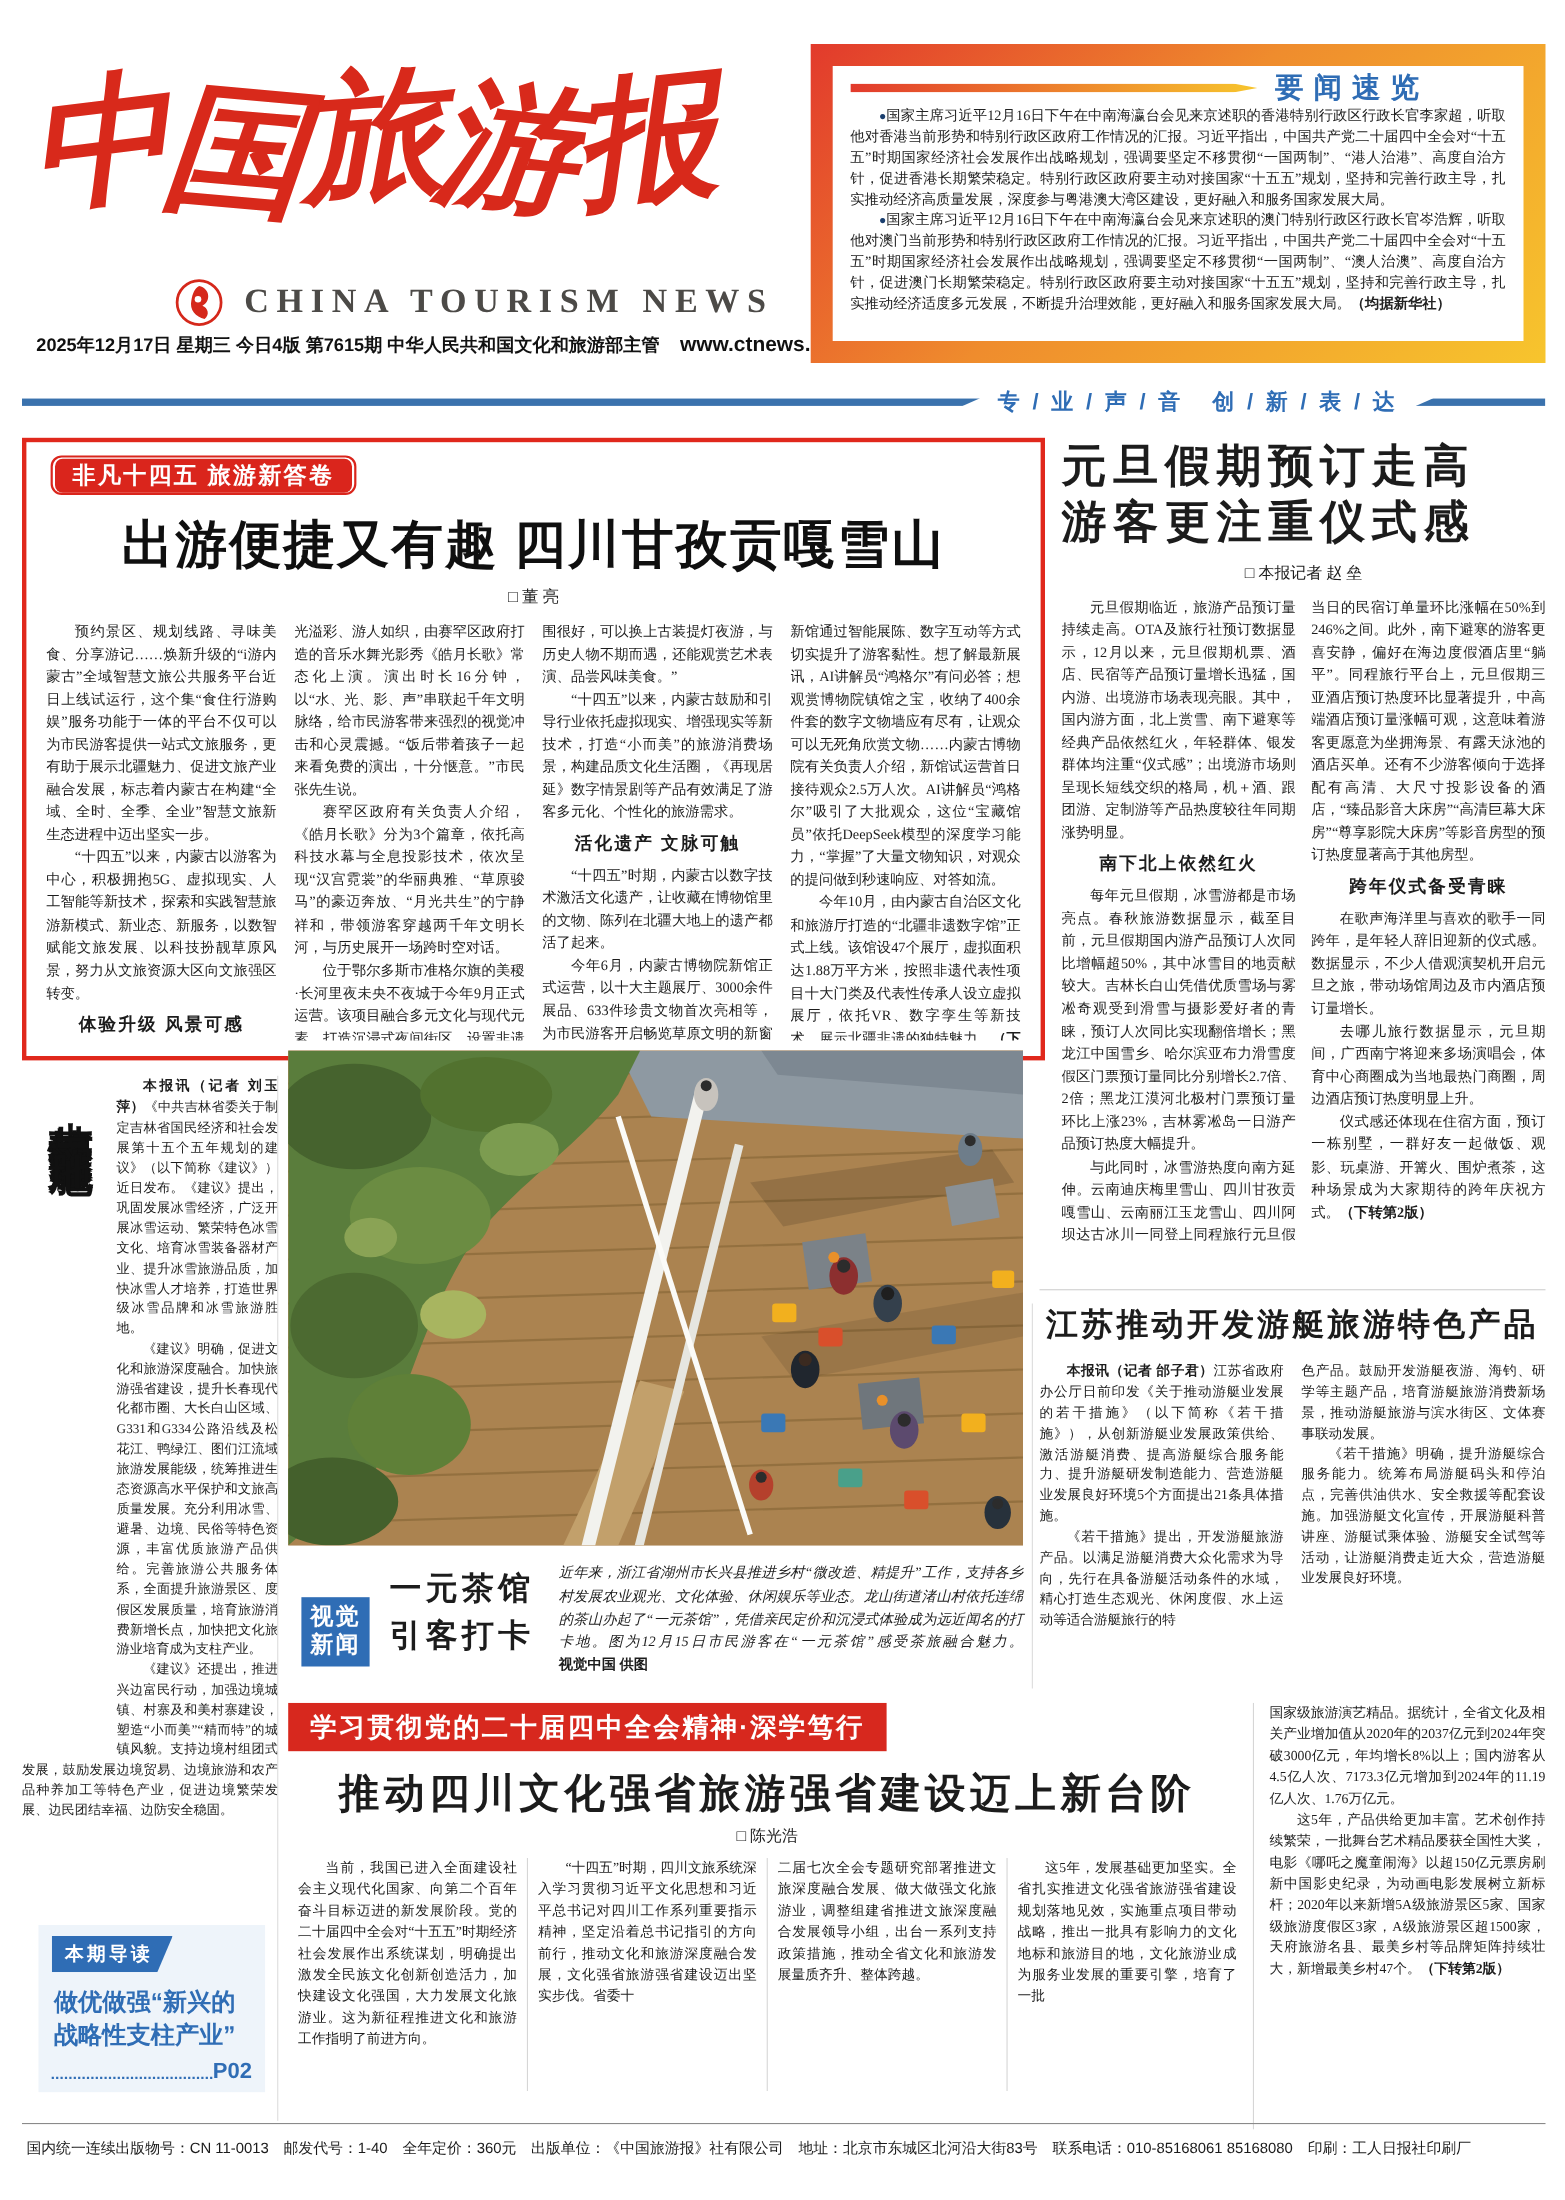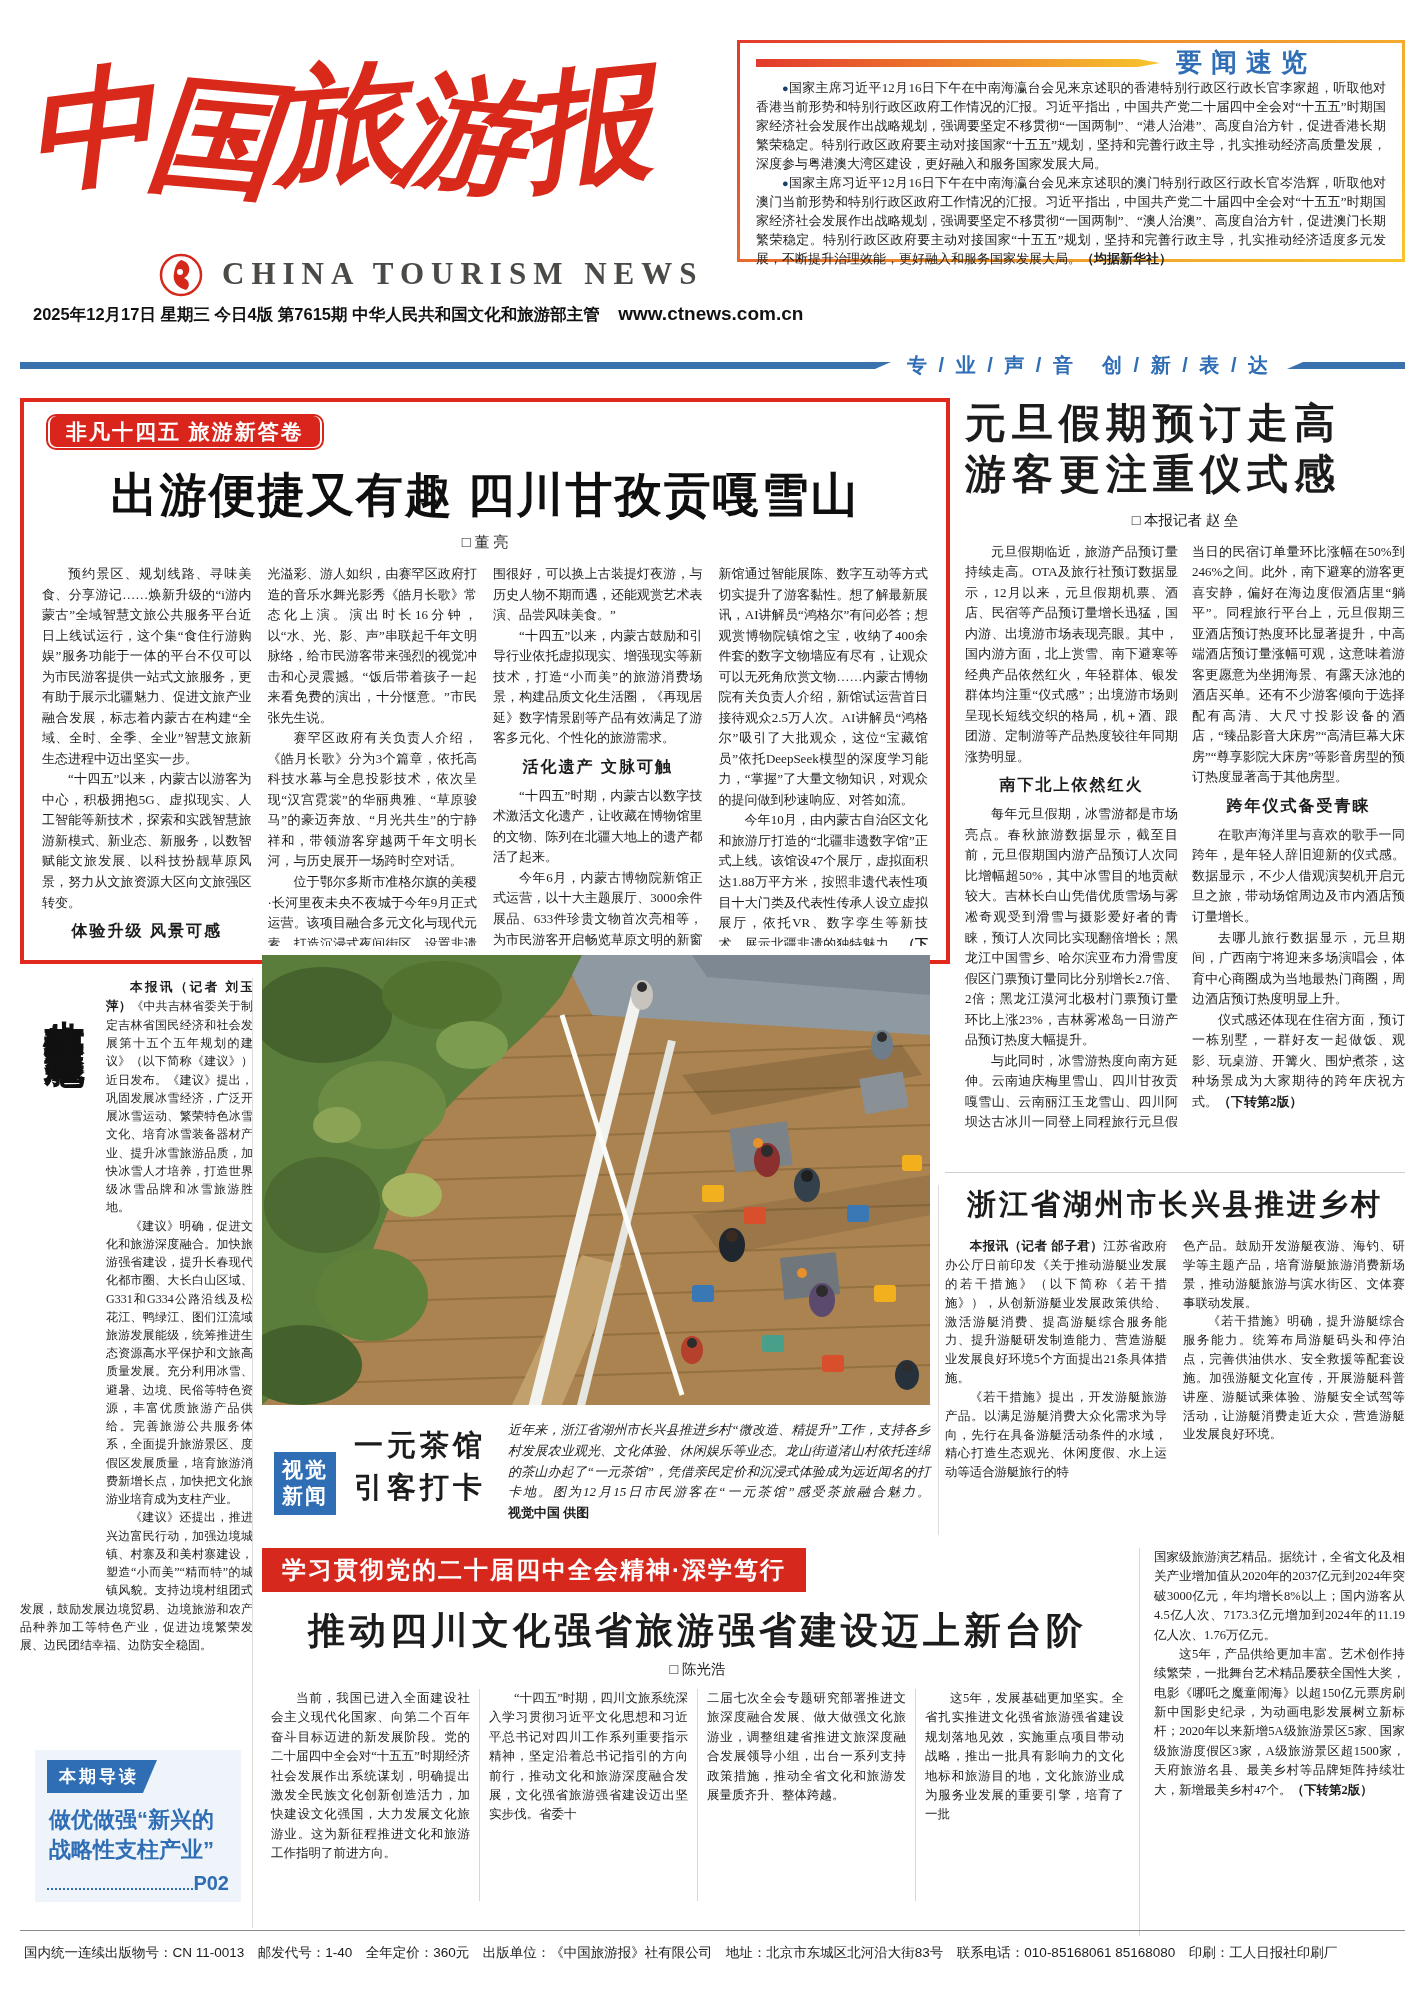--- a/index.html
+++ b/index.html
@@ -18,23 +18,23 @@
   .logo span:nth-child(4){ transform:rotate(6deg) translateY(10px); }
   .logo span:nth-child(5){ transform:rotate(-6deg) translateY(4px); }
   .emblem { left:158px; top:252px; }
   .logo-en { left:222px; top:256px; font-family:"Liberation Serif", serif; font-weight:bold;
              font-size:31px; letter-spacing:7px; color:#4c4a47; white-space:nowrap; }
   .dateline { left:33px; top:303px; font-family:"Liberation Sans", sans-serif;
               font-weight:bold; font-size:16.5px; color:#111; white-space:nowrap; }
   .dateline .site { font-size:19px; margin-left:14px; letter-spacing:0; }
 
   
-  .brief-wrap { left:737px; top:40px; width:668px; height:222px;
+  .brief-wrap { left:737px; top:40px; width:668px; height:290px;
                 background:linear-gradient(135deg,#e23a2c 0%, #ef8c2d 45%, #f7c52d 100%);
-                padding:3px; }
+                padding:20px; }
   .brief { background:#fff; width:100%; height:100%; padding:2px 16px 6px 16px; }
   .brief-head { display:flex; align-items:center; height:34px; }
   .brief-arrow { flex:1; height:8px; margin-top:2px;
                  background:linear-gradient(90deg,#e23a2c,#f7c52d);
                  clip-path:polygon(0 0, calc(100% - 22px) 0, 100% 50%, calc(100% - 22px) 100%, 0 100%); }
   .brief-title { font-family:"Liberation Sans", sans-serif; font-weight:bold; font-size:26px;
                  color:#2f6db5; letter-spacing:9px; margin:0 70px 0 16px; }
   .brief p { font-size:13px; line-height:1.46; text-align:justify; text-indent:2em; color:#222; }
   .brief .bullet { color:#1a3e6e; font-size:11px; }
   .brief .credit { font-weight:bold; }
@@ -323,21 +323,21 @@
     <div>引客打卡</div>
   </div>
   <div class="cap-text">
     <span>近年来，浙江省湖州市长兴县推进乡村“微改造、精提升”工作，支持各乡村发展农业观光、文化体验、休闲娱乐等业态。龙山街道渚山村依托连绵的茶山办起了“一元茶馆”，凭借亲民定价和沉浸式体验成为远近闻名的打卡地。图为12月15日市民游客在“一元茶馆”感受茶旅融合魅力。</span>
     <span class="credit">视觉中国 供图</span>
   </div>
 </div>
 
 <div class="abs hrule" style="left:945px; top:1172px; width:460px;"></div>
 <div class="abs jiangsu">
-  <div class="js-hl">浙江省湖州市长兴县推进乡村</div>
+  <div class="js-hl">江苏推动开发游艇旅游特色产品</div>
   <div class="cols">
     <div class="col">
       <p class="p"><span class="lead-in">本报讯（记者 邰子君）</span><span>江苏省政府办公厅日前印发《关于推动游艇业发展的若干措施》（以下简称《若干措施》），从创新游艇业发展政策供给、激活游艇消费、提高游艇综合服务能力、提升游艇研发制造能力、营造游艇业发展良好环境5个方面提出21条具体措施。</span></p>
       <p class="p">《若干措施》提出，开发游艇旅游产品。以满足游艇消费大众化需求为导向，先行在具备游艇活动条件的水域，精心打造生态观光、休闲度假、水上运动等适合游艇旅行的特</p>
     </div>
     <div class="col">
       <p class="p cont">色产品。鼓励开发游艇夜游、海钓、研学等主题产品，培育游艇旅游消费新场景，推动游艇旅游与滨水街区、文体赛事联动发展。</p>
       <p class="p">《若干措施》明确，提升游艇综合服务能力。统筹布局游艇码头和停泊点，完善供油供水、安全救援等配套设施。加强游艇文化宣传，开展游艇科普讲座、游艇试乘体验、游艇安全试驾等活动，让游艇消费走近大众，营造游艇业发展良好环境。</p>
     </div>
   </div>

